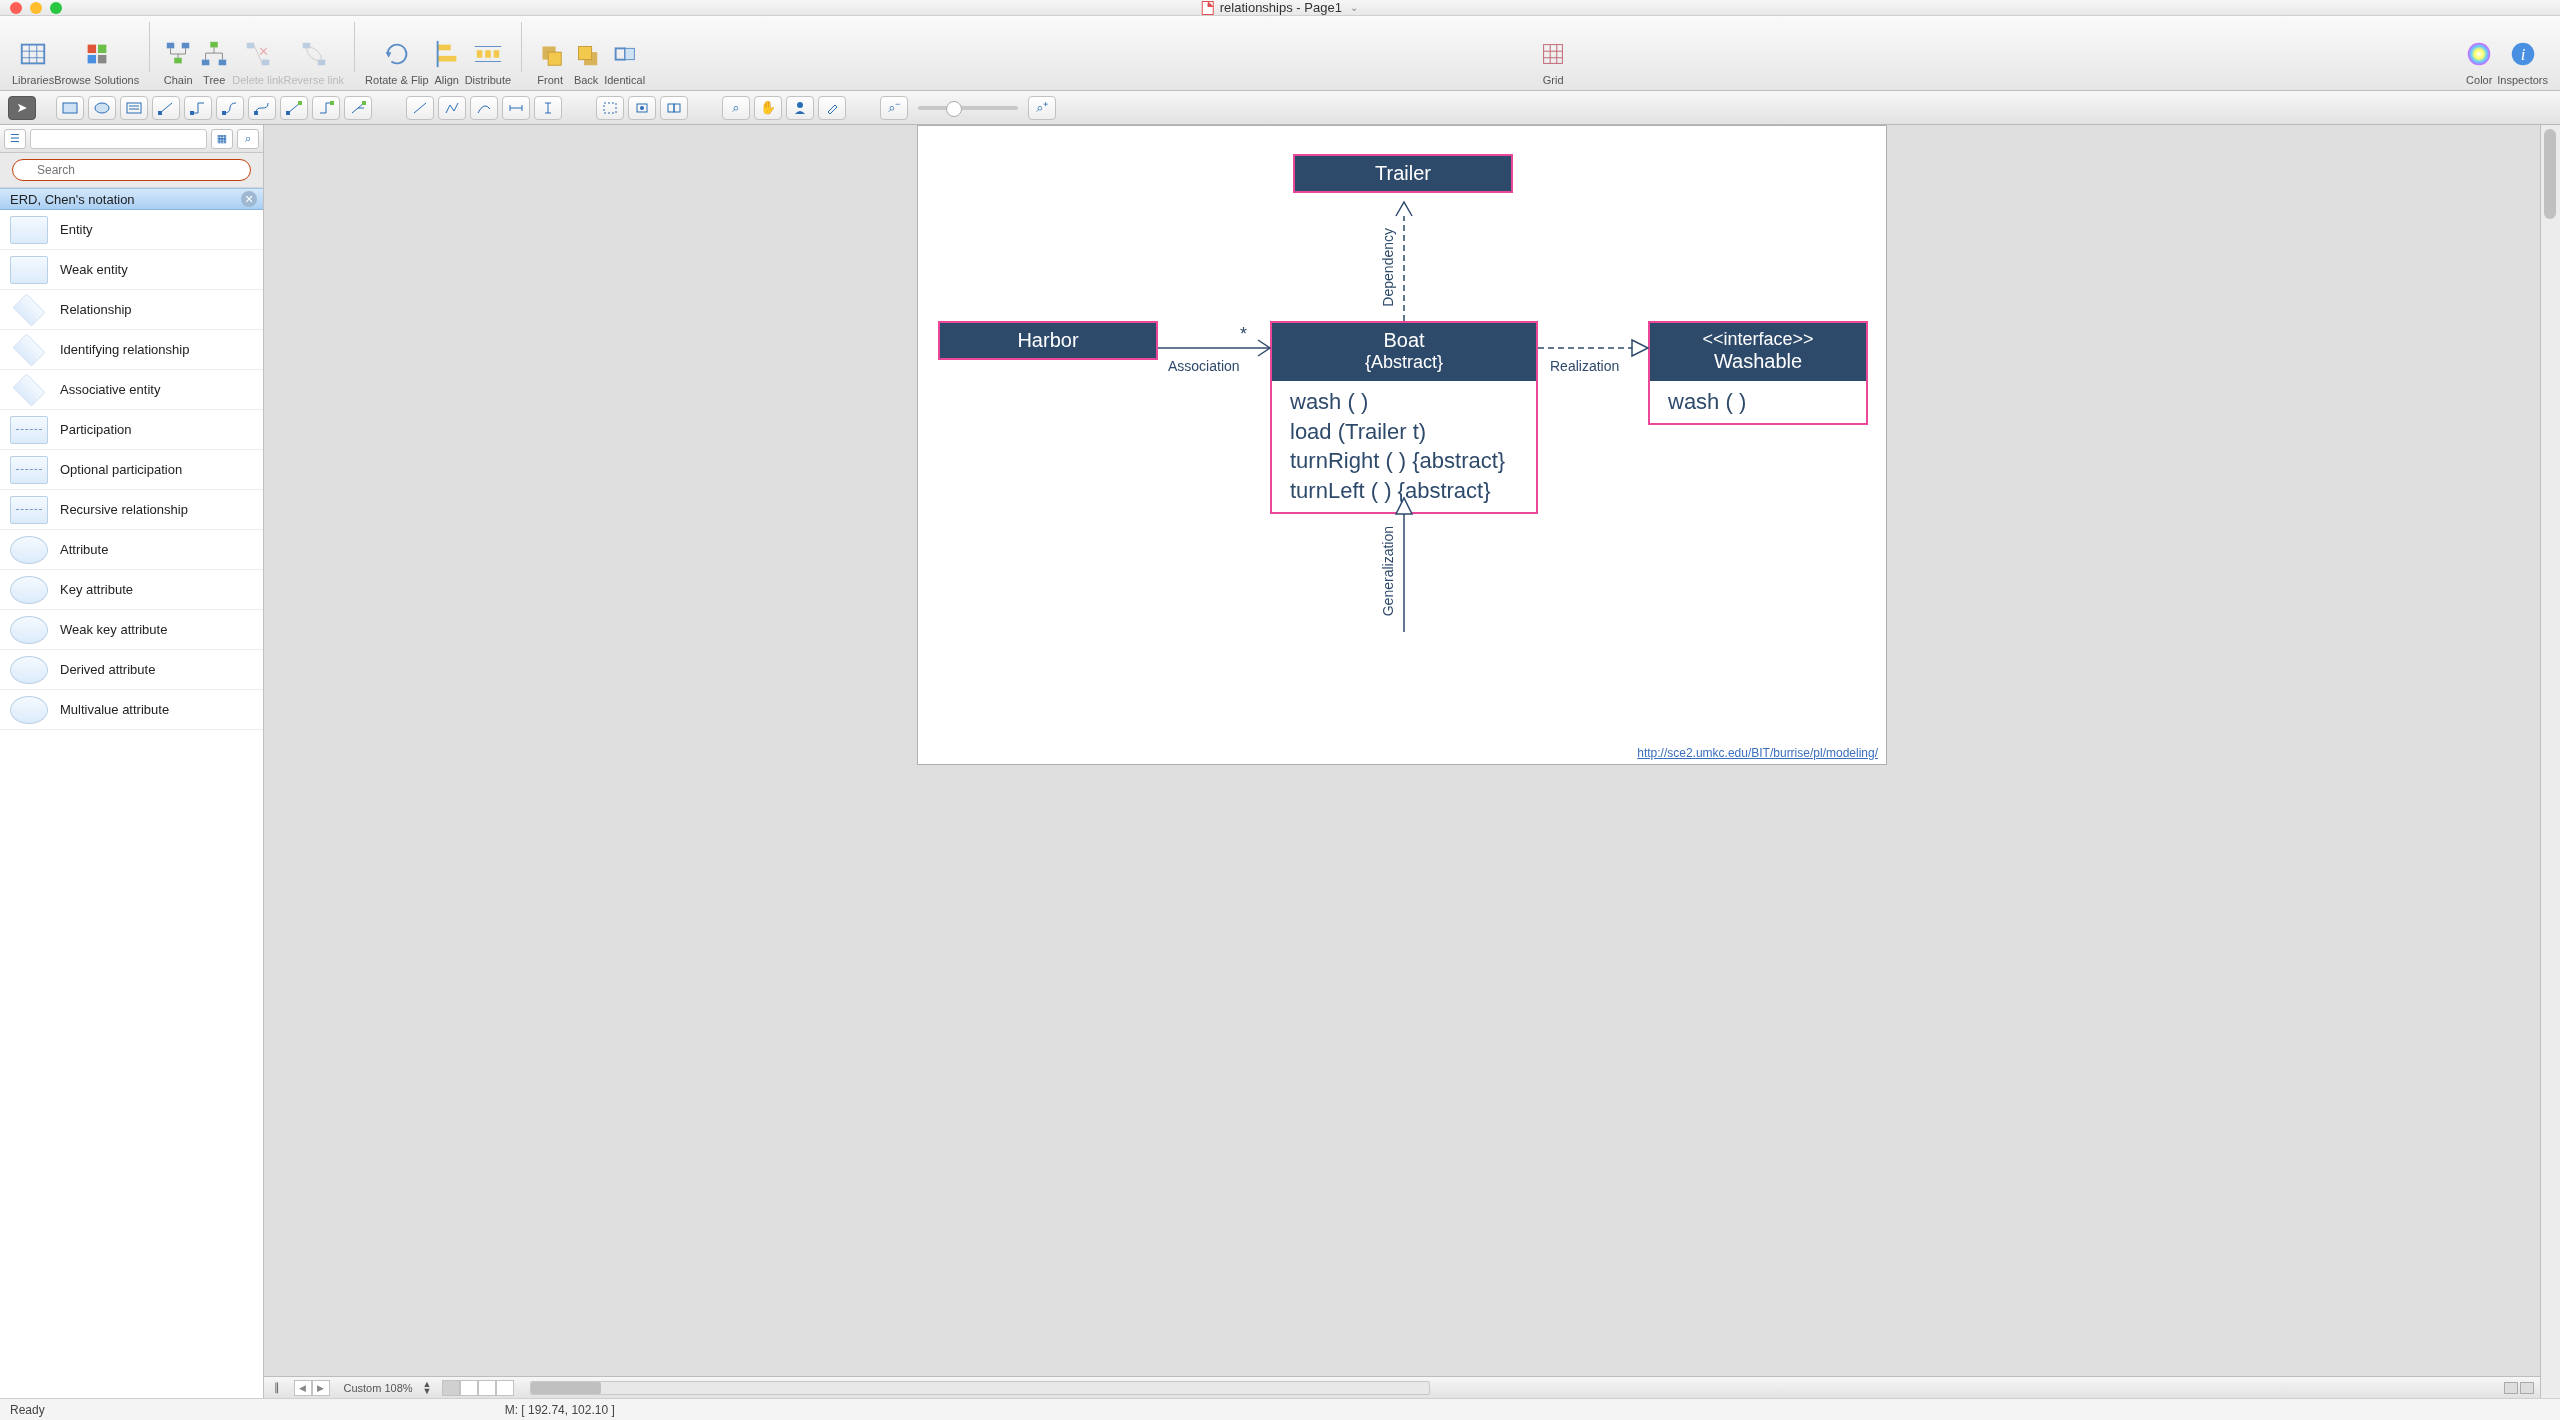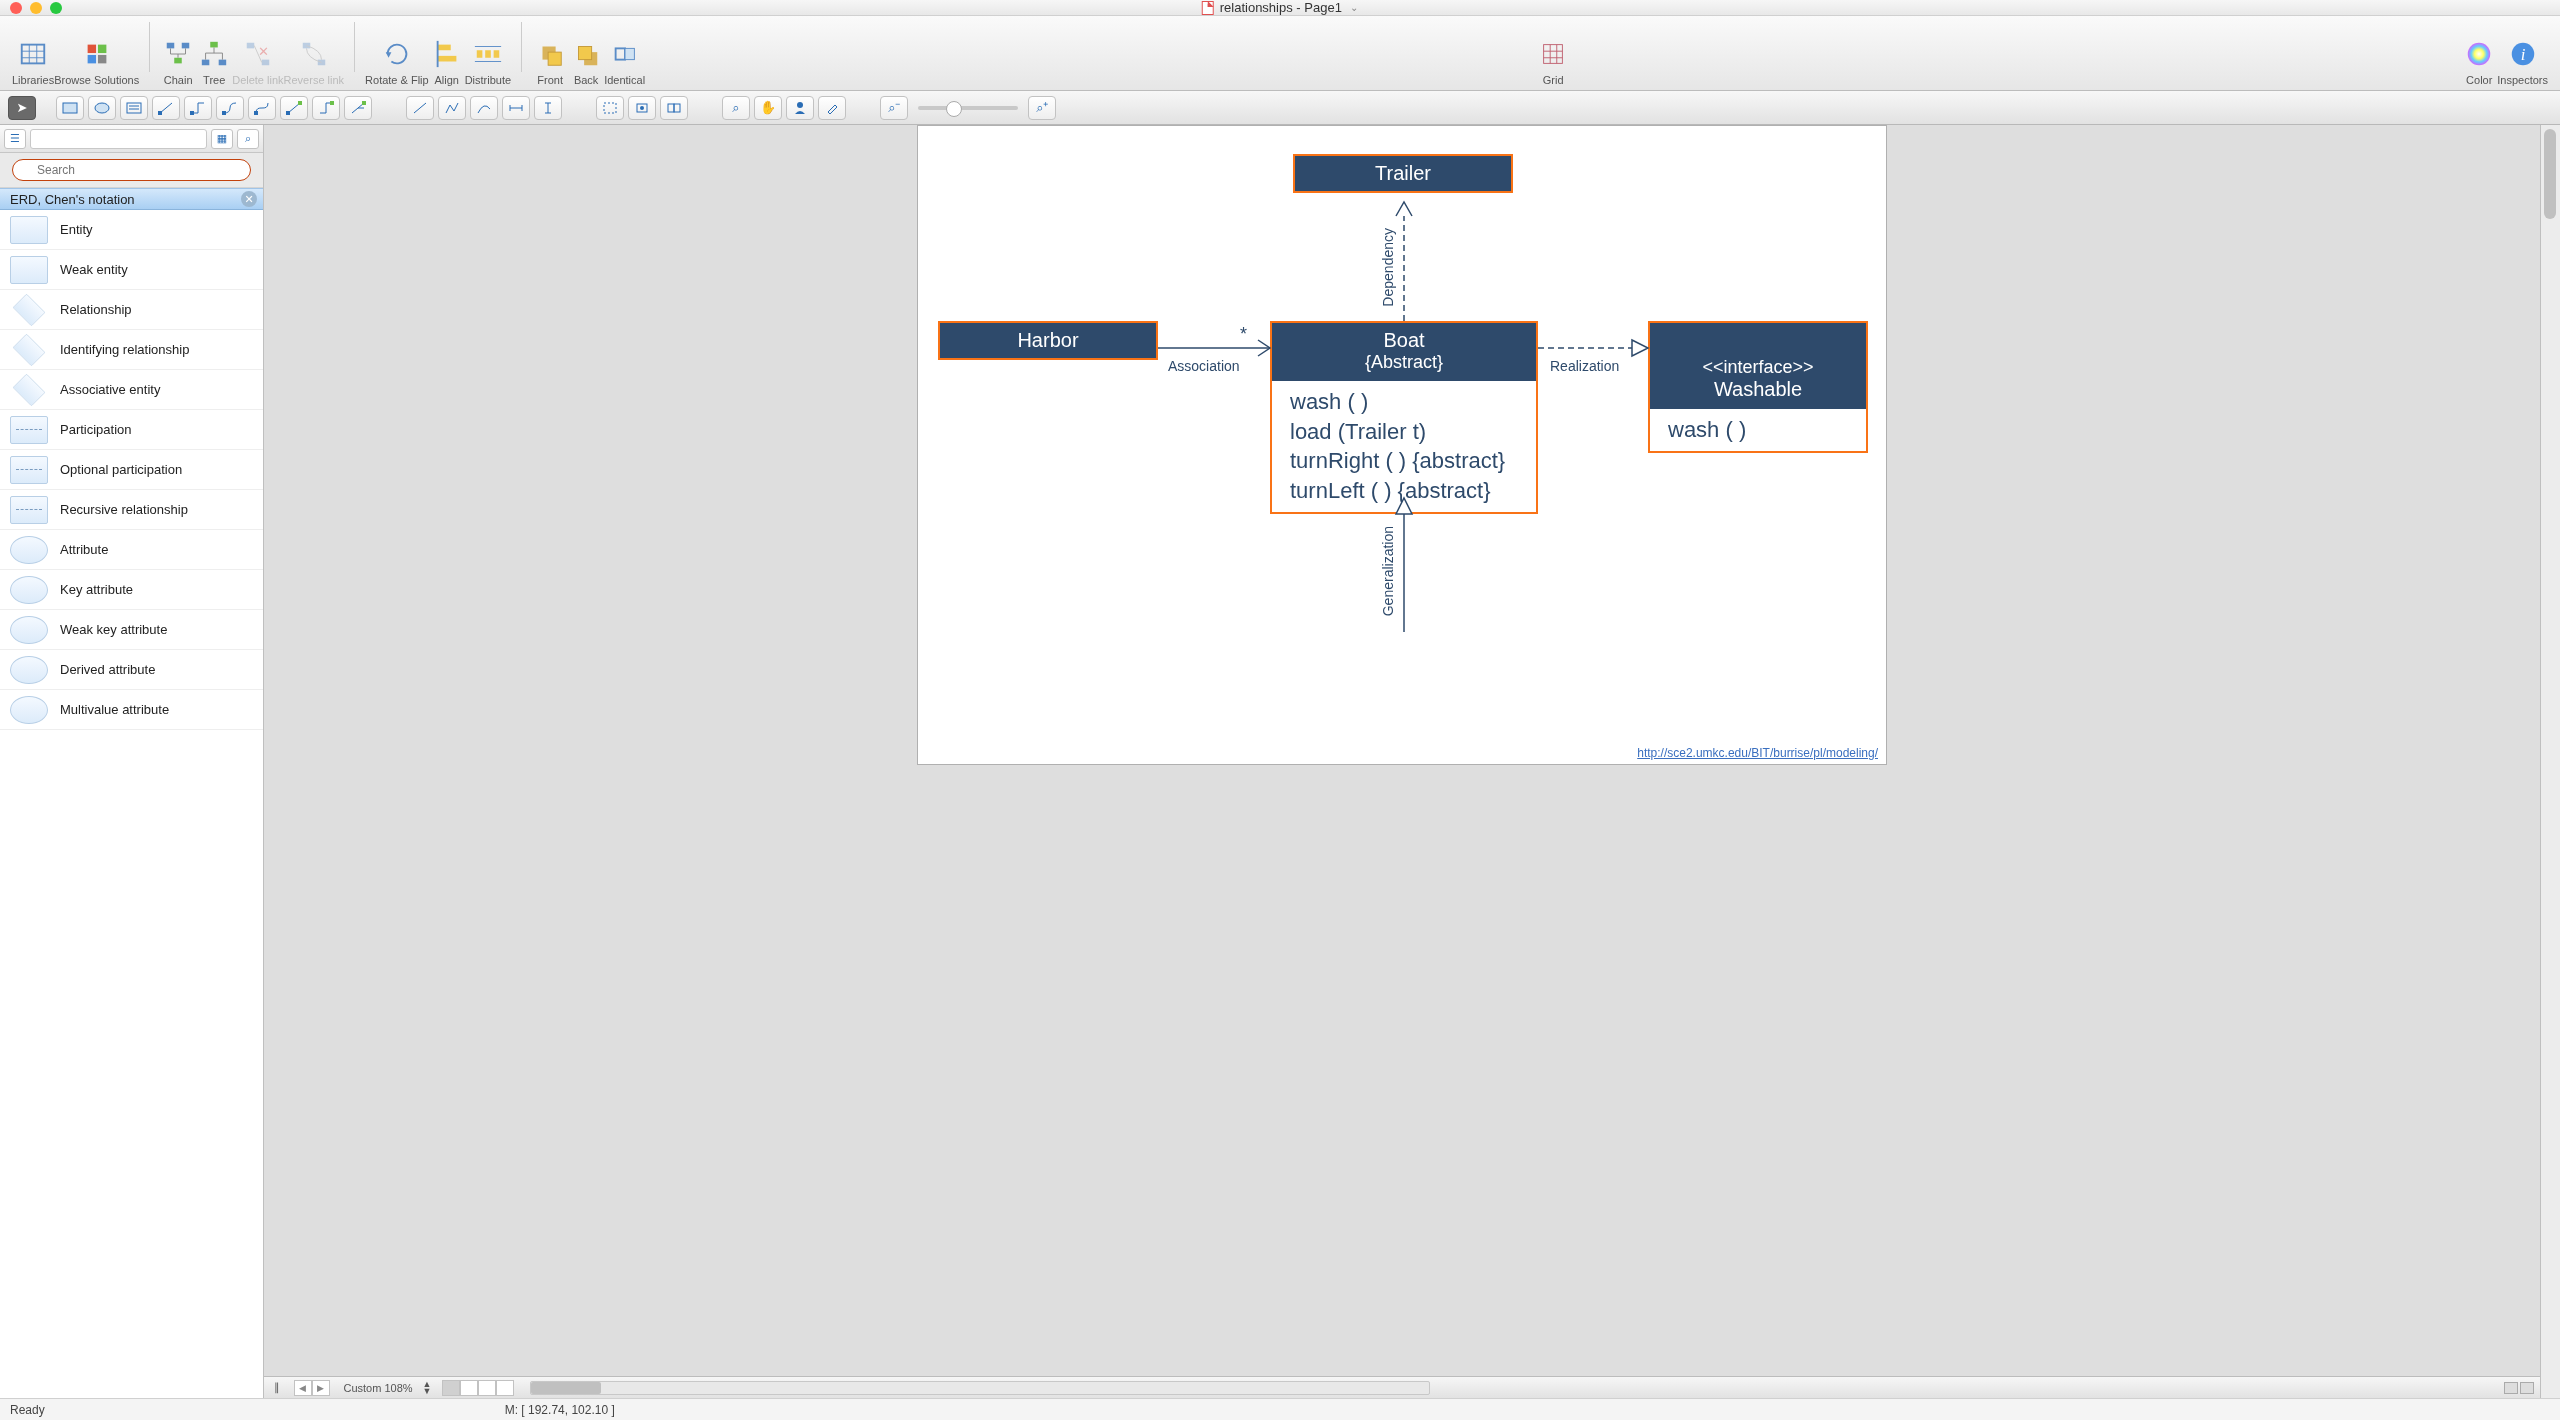--- a/index.html
+++ b/index.html
@@ -43,21 +43,21 @@
 .shape-thumb { width:38px; height:28px; background:linear-gradient(#f4f9ff,#dcebfa); border:1px solid #b8cfe6; border-radius:2px; flex-shrink:0; display:flex; align-items:center; justify-content:center; }
 .shape-thumb.ellipse { border-radius:50%; }
 .shape-thumb.diamond { transform:rotate(45deg) scale(0.7); }
 .shape-thumb.half::after { content:''; width:70%; height:1px; border-top:1px dashed #7a9cc0; }
 .shape-name { font-size:13px; color:#222; }
 .canvas-area { flex:1; display:flex; flex-direction:column; background:#dedede; position:relative; }
 .canvas-scroll { flex:1; overflow:auto; display:flex; padding:0; }
 .right-gutter { width:20px; background:#ececec; border-left:1px solid #bfbfbf; position:relative; }
 .right-gutter .sc-thumb { position:absolute; top:4px; left:3px; width:12px; height:90px; background:#c0c0c0; border-radius:6px; }
 .canvas-page { background:#fff; border:1px solid #b0b0b0; width:970px; height:640px; margin:0 auto; position:relative; }
-.ent-box { position:absolute; border:2px solid #f97316; background:#2e4a6b; color:#fff; display:flex; flex-direction:column; }
+.ent-box { position:absolute; border:2px solid #ec4899; background:#2e4a6b; color:#fff; display:flex; flex-direction:column; }
 .ent-title { padding:6px 10px; font-size:20px; text-align:center; }
 .ent-body { background:#fff; color:#2e4a6b; padding:6px 18px; font-size:22px; border-top:2px solid #2e4a6b; line-height:1.35; }
 .conn-label { position:absolute; color:#2e4a6b; font-size:14px; }
 .conn-vert { writing-mode:vertical-rl; transform:rotate(180deg); }
 .canvas-link { position:absolute; right:8px; bottom:4px; color:#3a6fbf; font-size:12px; text-decoration:underline; }
 .bottom-bar { height:22px; background:linear-gradient(#f6f6f6,#e2e2e2); border-top:1px solid #bcbcbc; display:flex; align-items:center; font-size:11px; color:#555; padding:0 6px; gap:10px; }
 .bottom-bar .zoom-lbl { margin-left:4px; }
 .status-bar { height:22px; background:#f4f4f4; border-top:1px solid #d0d0d0; display:flex; align-items:center; padding:0 10px; font-size:12px; color:#444; }
 .status-center { margin-left:460px; }
 svg.icon { width:30px; height:30px; }
@@ -469,21 +469,21 @@
           <div class="ent-title" style="padding-top:0; font-size:18px;">{Abstract}</div>
           <div class="ent-body" id="boat-methods">
               <div>wash ( )</div>
               <div>load (Trailer t)</div>
               <div>turnRight ( ) {abstract}</div>
               <div>turnLeft ( ) {abstract}</div>
             </div>
         </div>
 
         <div class="ent-box" style="left:730px; top:195px; width:220px;">
-          <div class="ent-title" style="padding-bottom:0; font-size:18px;margin-top:28px;">&lt;&lt;interface&gt;&gt;</div>
+          <div class="ent-title" style="padding-bottom:0; font-size:18px;">&lt;&lt;interface&gt;&gt;</div>
           <div class="ent-title" style="padding-top:0;">Washable</div>
           <div class="ent-body" id="washable-methods">
               <div>wash ( )</div>
             </div>
         </div>
 
 
         <svg style="position:absolute; left:0; top:0; width:100%; height:100%; pointer-events:none;">
 
           <line x1="486" y1="195" x2="486" y2="90" stroke="#2e4a6b" stroke-width="1.5" stroke-dasharray="6 4"></line>

